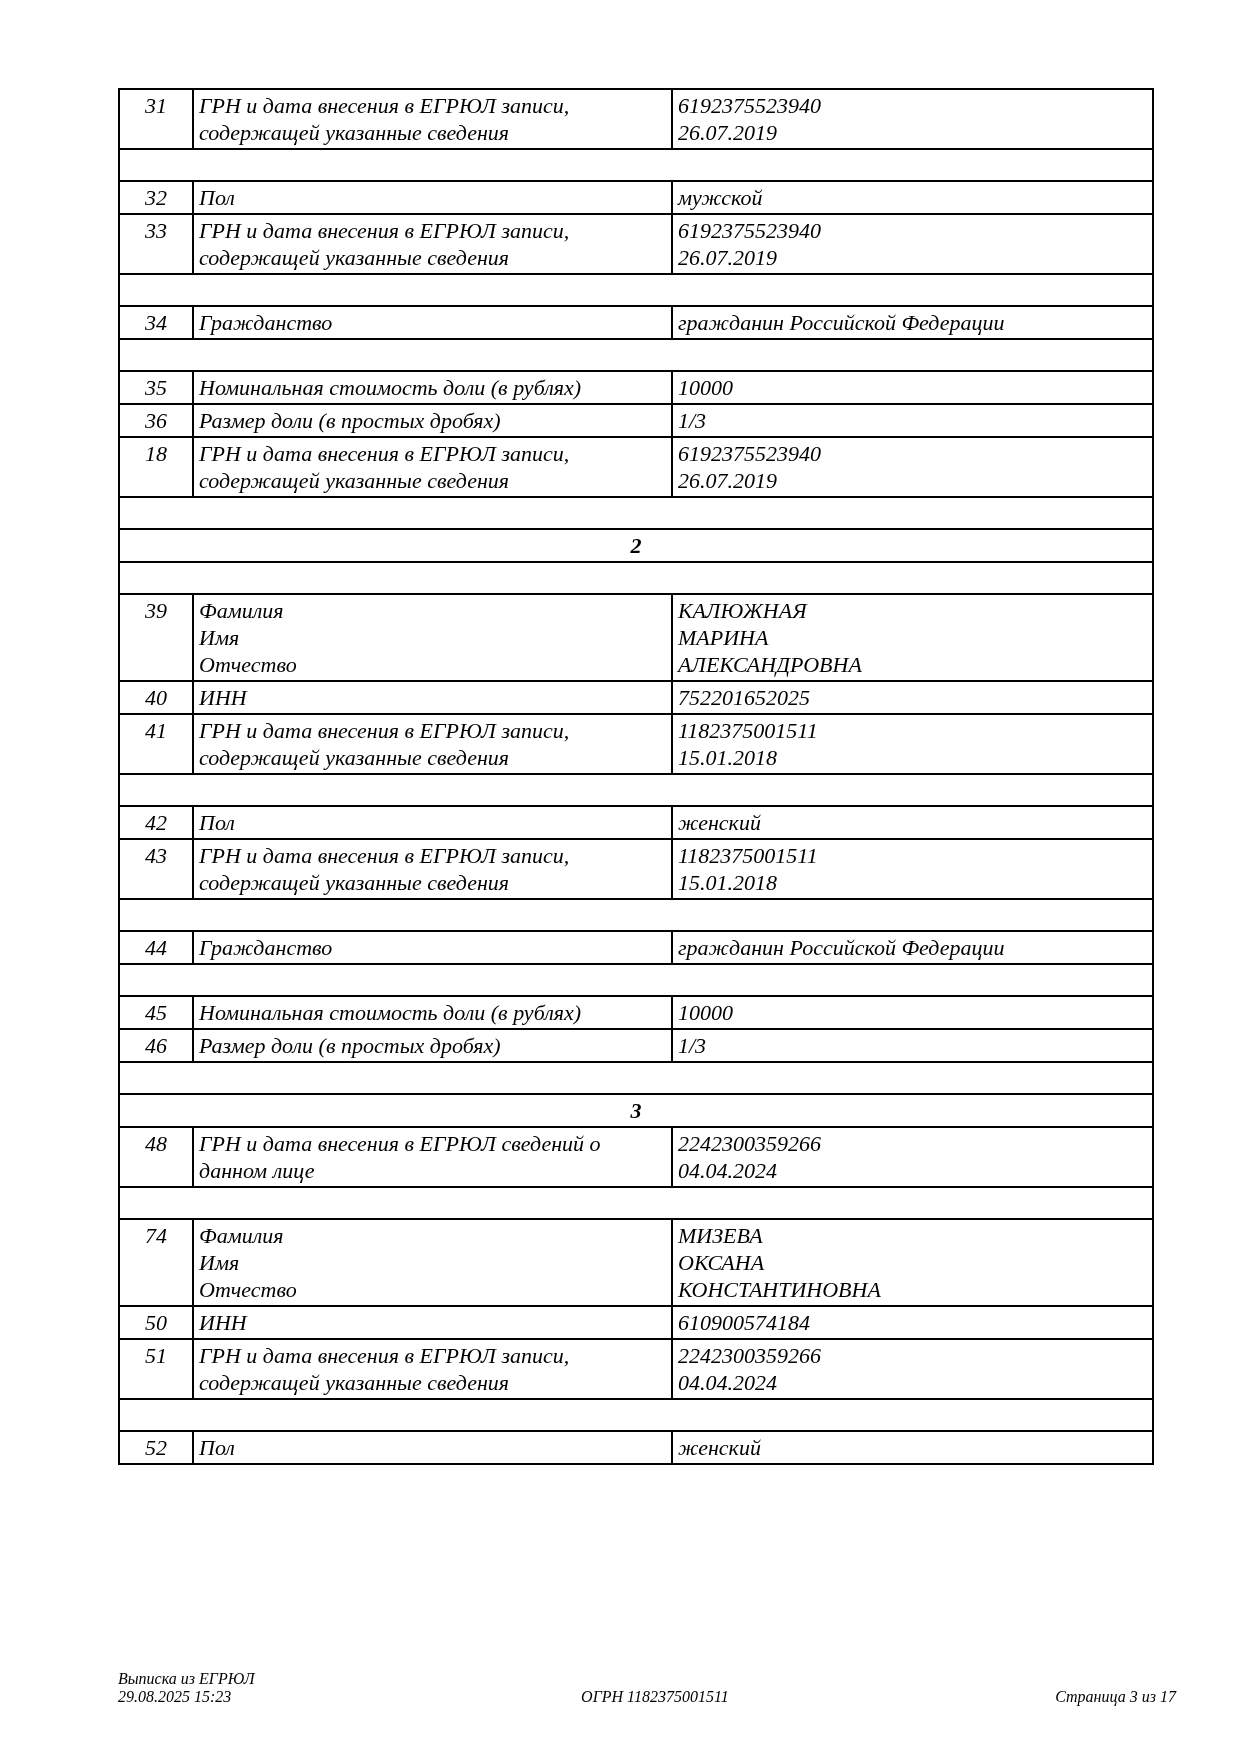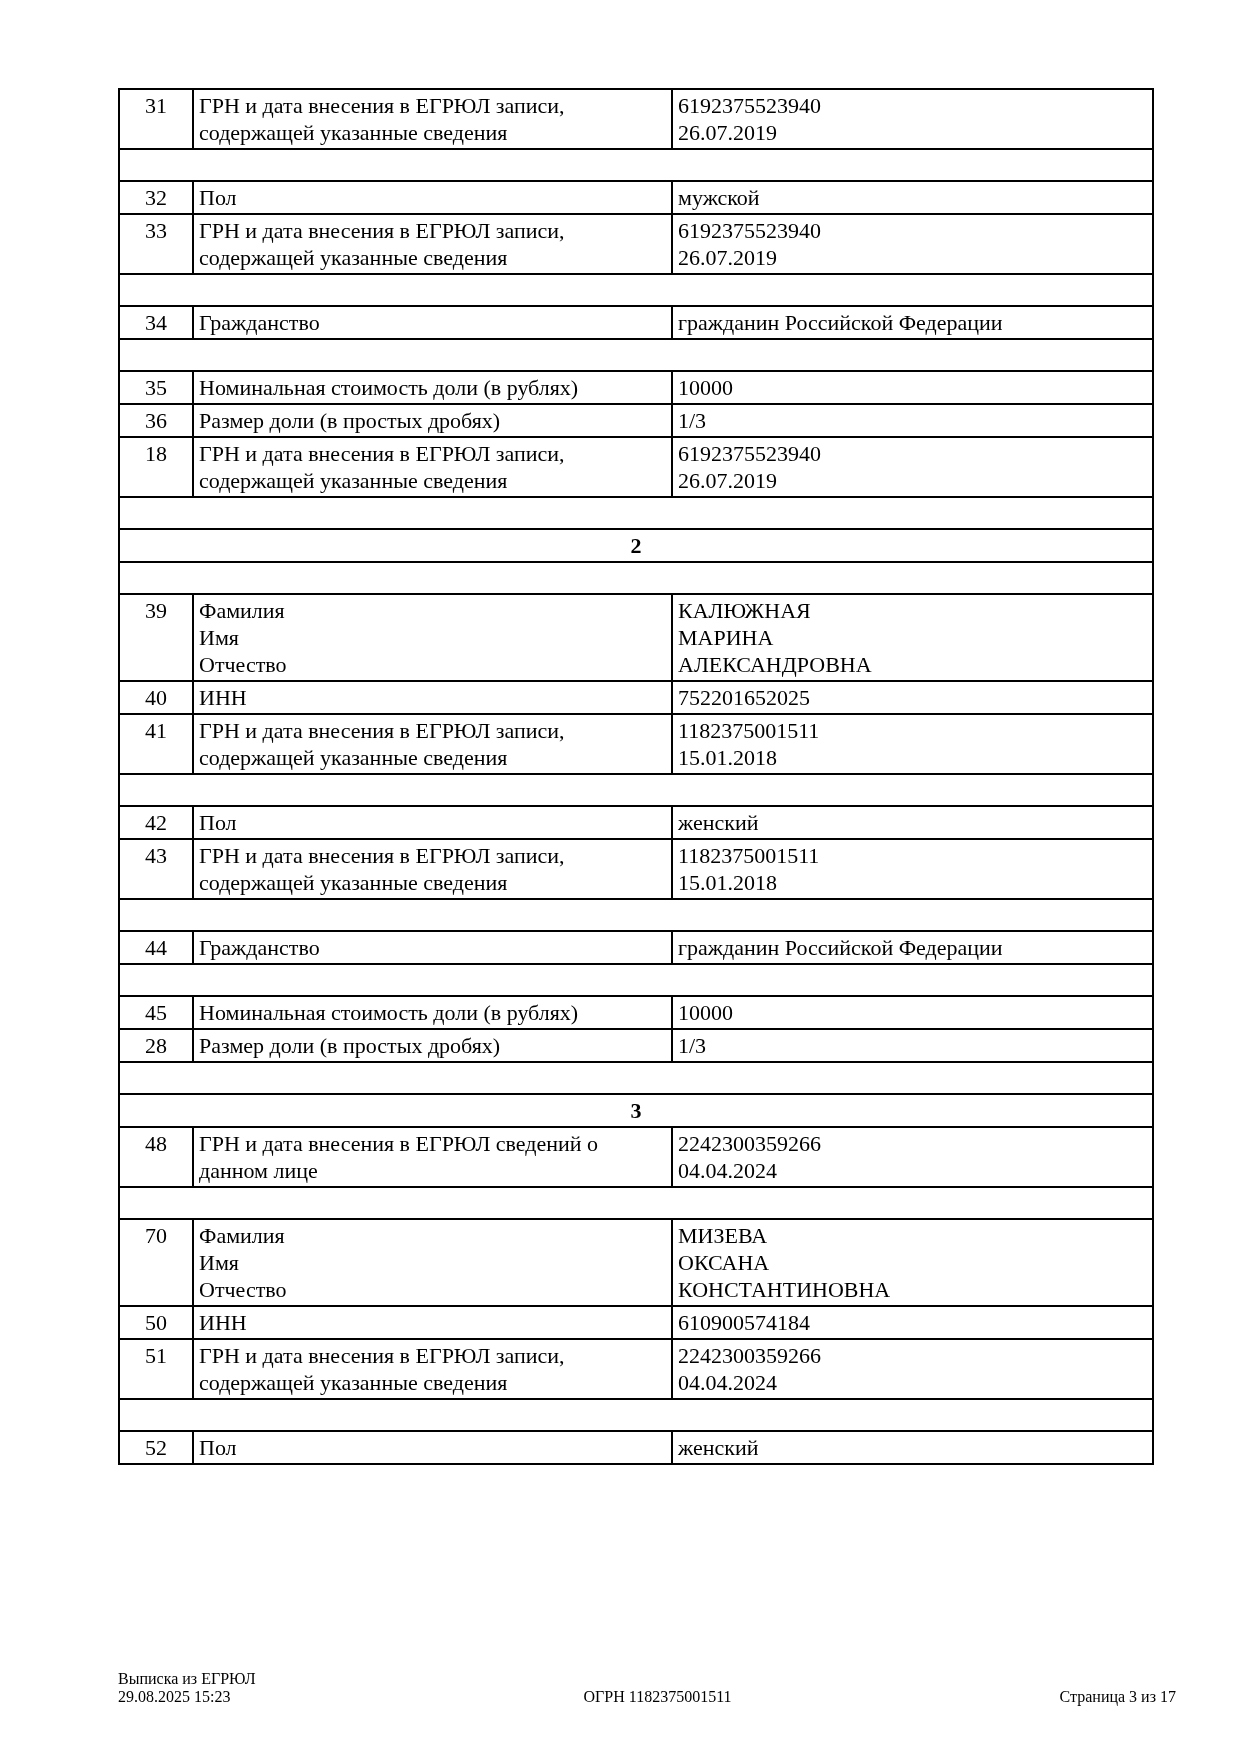--- a/index.html
+++ b/index.html
@@ -14,20 +14,21 @@
     font-family: "Liberation Serif", serif;
     color: #000000;
   }
   .page {
     position: absolute;
     left: 0; top: 0;
     width: 1240px;
     height: 1755px;
     background: #ffffff;
     overflow: hidden;
+    font-style: italic;
   }
   table.egrul {
     position: absolute;
     left: 118px;
     top: 88px;
     width: 1034px;
     border-collapse: collapse;
     table-layout: fixed;
     font-size: 22px;
     line-height: 27px;
@@ -239,21 +240,21 @@
         <tr class="data-row">
           <td class="col-num">45</td>
           <td class="col-label">
             <div>Номинальная стоимость доли (в рублях)</div>
           </td>
           <td class="col-value">
             <div>10000</div>
           </td>
         </tr>
         <tr class="data-row">
-          <td class="col-num">28</td>
+          <td class="col-num">46</td>
           <td class="col-label">
             <div>Размер доли (в простых дробях)</div>
           </td>
           <td class="col-value">
             <div>1/3</div>
           </td>
         </tr>
         <tr class="spacer-row">
           <td colspan="3"></td>
         </tr>
@@ -268,21 +269,21 @@
           </td>
           <td class="col-value">
             <div>2242300359266</div>
             <div>04.04.2024</div>
           </td>
         </tr>
         <tr class="spacer-row">
           <td colspan="3"></td>
         </tr>
         <tr class="data-row">
-          <td class="col-num">70</td>
+          <td class="col-num">74</td>
           <td class="col-label">
             <div>Фамилия</div>
             <div>Имя</div>
             <div>Отчество</div>
           </td>
           <td class="col-value">
             <div>МИЗЕВА</div>
             <div>ОКСАНА</div>
             <div>КОНСТАНТИНОВНА</div>
           </td>

